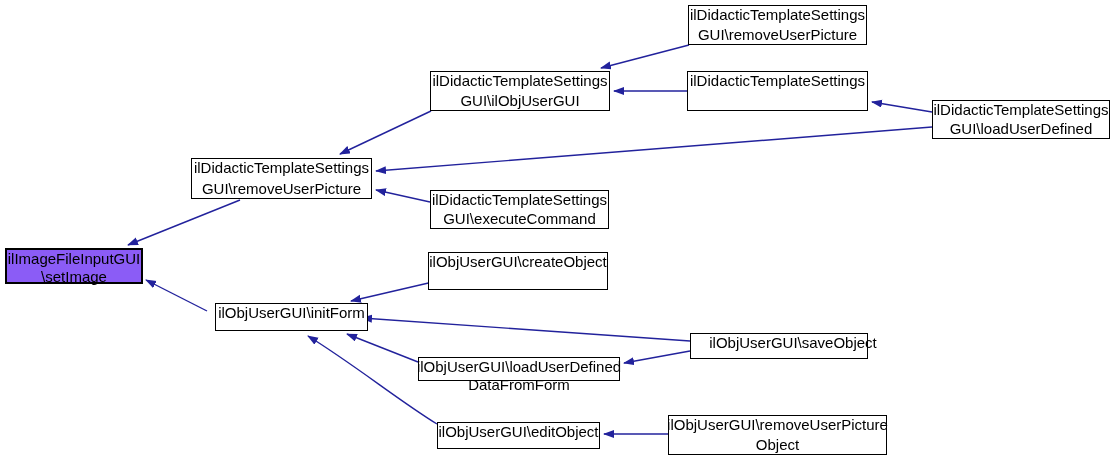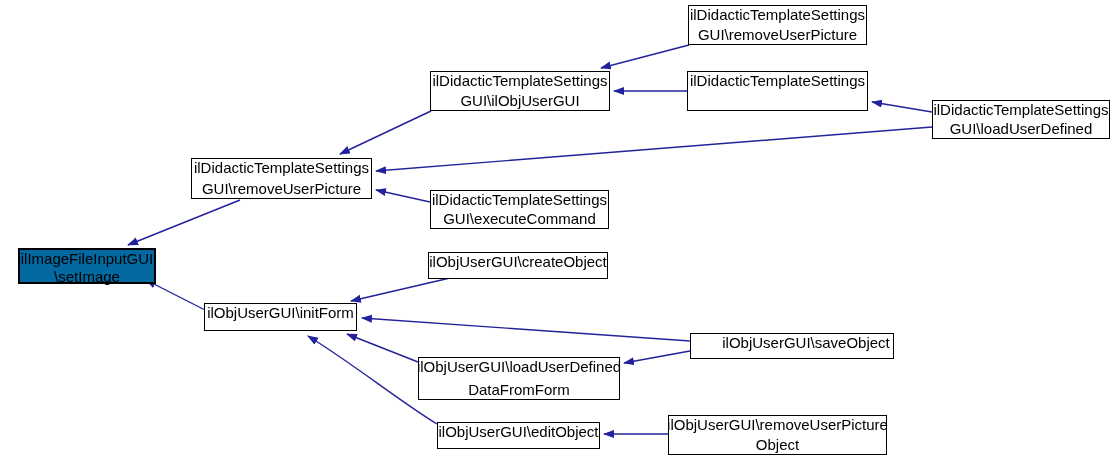--- a/index.html
+++ b/index.html
@@ -26,23 +26,22 @@
     align-items: center;
     justify-content: space-between;
     font-size: 15px;
     line-height: 1.22;
     color: #000000;
     text-align: center;
     white-space: nowrap;
     cursor: pointer;
   }
   .node.highlighted {
-    background: #0369a1;
+    background: #8b5cf6;
     border-width: 2px;
-    margin-left: 13px;
   }
 </style>
 </head>
 <body>
 
 <div class="canvas" id="canvas">
   <svg class="edge-layer" id="edge-layer" width="1116" height="461" viewBox="0 0 1116 461" xmlns="http://www.w3.org/2000/svg">
     <defs>
       <marker id="arrowhead" markerUnits="userSpaceOnUse" markerWidth="12" markerHeight="9" refX="10" refY="4" orient="auto">
         <path d="M0,0 L11,4 L0,8 Z" fill="#22229c"></path>
@@ -84,30 +83,30 @@
       <span>ilDidacticTemplateSettings</span>
     </div>
     <div class="node" style="left: 932px; top: 100px; width: 178px; height: 39px;">
       <span>ilDidacticTemplateSettings</span>
       <span>GUI\loadUserDefined</span>
     </div>
     <div class="node" style="left: 430px; top: 190px; width: 179px; height: 39px;">
       <span>ilDidacticTemplateSettings</span>
       <span>GUI\executeCommand</span>
     </div>
-    <div class="node" style="left: 204px; top: 303px; width: 153px; height: 28px;">
+    <div class="node" style="left: 215px; top: 303px; width: 153px; height: 28px;">
       <span>ilObjUserGUI\initForm</span>
     </div>
-    <div class="node" style="left: 428px; top: 252px; width: 180px; height: 27px;">
+    <div class="node" style="left: 428px; top: 252px; width: 180px; height: 38px;">
       <span>ilObjUserGUI\createObject</span>
     </div>
-    <div class="node" style="left: 690px; top: 333px; width: 204px; height: 26px; padding-left: 28px;">
+    <div class="node" style="left: 690px; top: 333px; width: 178px; height: 26px; padding-left: 28px;">
       <span>ilObjUserGUI\saveObject</span>
     </div>
-    <div class="node" style="left: 418px; top: 357px; width: 202px; height: 43px;">
+    <div class="node" style="left: 418px; top: 357px; width: 202px; height: 24px;">
       <span>ilObjUserGUI\loadUserDefined</span>
       <span>DataFromForm</span>
     </div>
     <div class="node" style="left: 437px; top: 422px; width: 163px; height: 27px;">
       <span>ilObjUserGUI\editObject</span>
     </div>
     <div class="node" style="left: 668px; top: 415px; width: 219px; height: 40px;">
       <span>ilObjUserGUI\removeUserPicture</span>
       <span>Object</span>
     </div>

